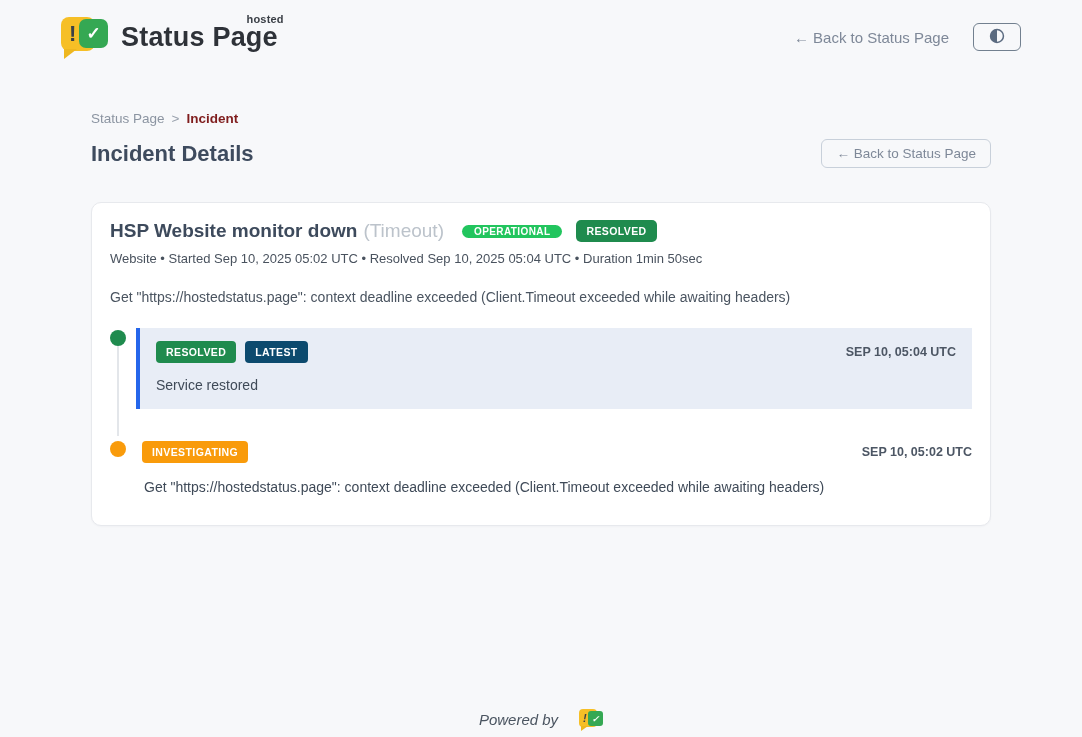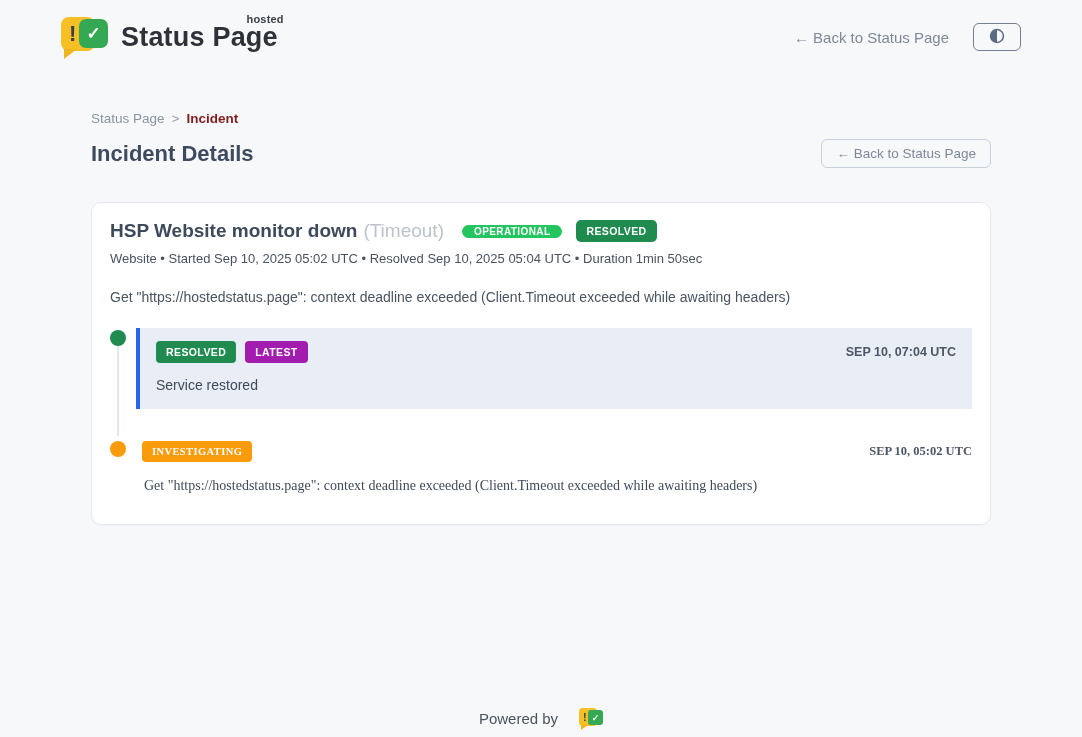--- a/index.html
+++ b/index.html
@@ -88,30 +88,30 @@
   .dot-green { background:#1f8b4e; }
   .dot-orange { background:#f99b0b; }
   .tl-content { flex:1; margin-left:10px; }
   .tl-box {
     background:#e8edf6; border-left:4px solid #2566eb; padding:13px 16px 16px 16px;
   }
   .tl-head { display:flex; align-items:center; justify-content:space-between; }
   .tl-badges { display:flex; gap:9px; }
   .tl-badge { font-size:10.5px; padding:5px 10px; border-radius:4px; }
   .bg-green { background:#1f8b4e; }
-  .bg-blue { background:#a21caf; }
+  .bg-blue { background:#0c4a6e; }
   .bg-orange { background:#f99b0b; }
   .tl-date { font-size:12.5px; font-weight:700; color:#4c5664; }
   .tl-message { margin-top:14px; font-size:14px; color:#3f4a58; }
-  .tl-plain { padding:2px 0 0 6px;font-family:Liberation Serif, serif; }
+  .tl-plain { padding:2px 0 0 6px; }
   .tl-plain .tl-message { margin-top:16px; padding-left:2px; }
 
   
   .footer { margin-top:182px; text-align:center; }
-  .powered { display:flex; align-items:center; justify-content:center; gap:21px; font-size:15px; color:#4a5460; }
+  .powered { display:flex; align-items:center; justify-content:center; gap:21px; font-size:15px; color:#4a5460;font-style:italic; }
   .logo-icon.small { width:24px; height:22px; }
   .logo-icon.small .logo-bubble { width:18px; height:18px; top:1px; border-radius:4px; font-size:11px; padding-left:4px; }
   .logo-icon.small .logo-tail { top:18px; left:2px; border-top:5px solid #eeb71f; border-right:7px solid transparent; }
   .logo-icon.small .logo-check { left:9px; top:3px; width:15px; height:15px; border-radius:3px; font-size:9px; }
   .copyright { margin-top:19px; font-size:12.5px; color:#a3abb5; }
 </style>
 </head>
 <body>
 
 <div class="header">
@@ -171,21 +171,21 @@
 
       <div class="tl-entry">
         <div class="tl-dot dot-green"></div>
         <div class="tl-content">
           <div class="tl-box">
             <div class="tl-head">
               <div class="tl-badges">
                 <span class="badge tl-badge bg-green">RESOLVED</span>
                 <span class="badge tl-badge bg-blue">LATEST</span>
               </div>
-              <span class="tl-date">SEP 10, 07:04 UTC</span>
+              <span class="tl-date">SEP 10, 05:04 UTC</span>
             </div>
             <div class="tl-message">Service restored</div>
           </div>
         </div>
       </div>
 
       <div class="tl-entry">
         <div class="tl-dot dot-orange"></div>
         <div class="tl-content tl-plain">
           <div class="tl-head">

